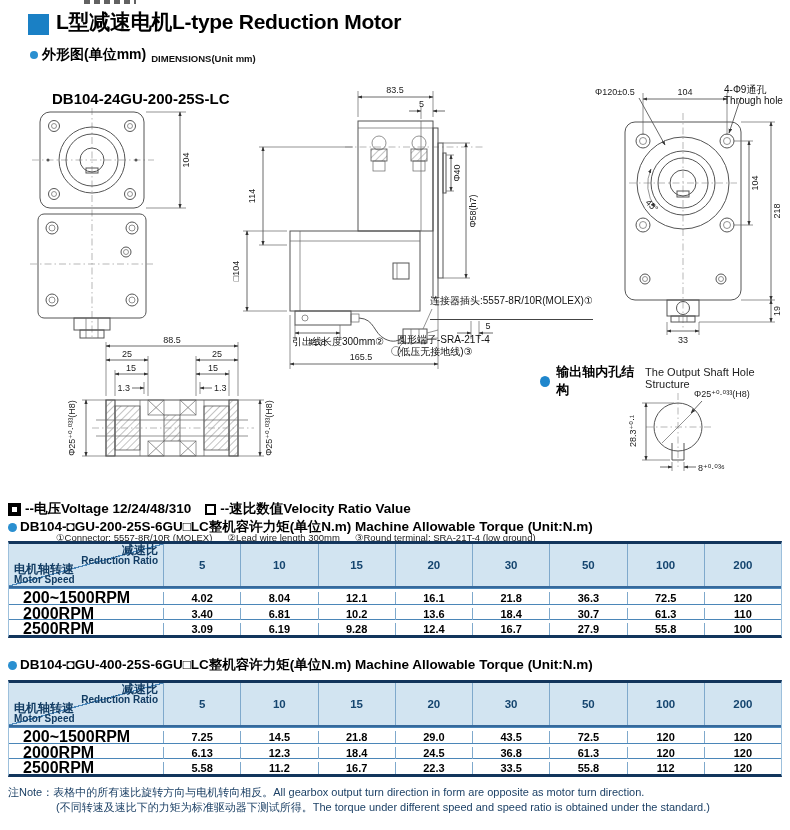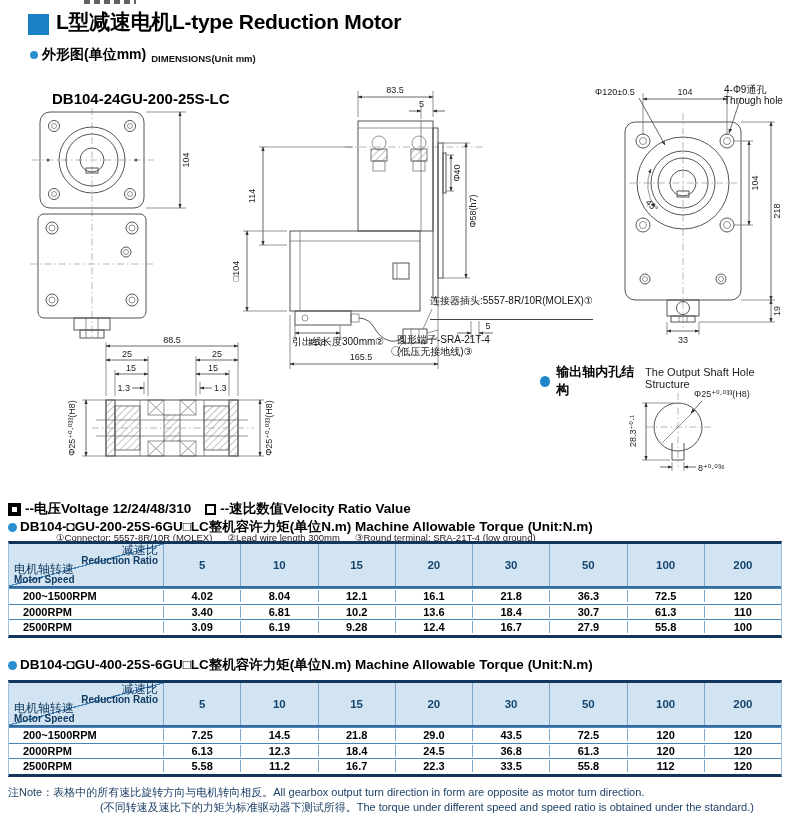--- a/index.html
+++ b/index.html
@@ -47,31 +47,31 @@
   .tbl-title { position:absolute; left:8px; display:flex; align-items:center; font-size:13.5px; font-weight:bold; color:#000; }
   .tbl-title .blue-dot { width:9px; height:9px; margin-right:3px; }
 
   .tq { position:absolute; left:8px; width:774px; border-top:3px solid #12355c; border-bottom:3px solid #12355c;
         border-left:1px solid #9dc0dc; border-right:1px solid #9dc0dc; background:#fff; }
   .tt-header { display:grid; grid-template-columns:154px repeat(8,1fr); background:#d2e4f1; border-bottom:2px solid #36699c; height:44px; }
   .tt-corner { position:relative;
      background-image:linear-gradient(to bottom right, transparent 49.2%, #4b86b8 49.2%, #4b86b8 50.8%, transparent 50.8%); }
   .corner-tr { position:absolute; right:5px; top:1px; text-align:right; line-height:10.5px; }
   .corner-bl { position:absolute; left:5px; bottom:1px; text-align:left; line-height:10.5px; }
-  .c-cn { font-size:12px; font-weight:normal; color:#123c63; }
+  .c-cn { font-size:12px; font-weight:bold; color:#123c63; }
   .c-en { font-size:10px; font-weight:bold; color:#123c63; }
   .tt-ratio { border-left:1px solid #7fa9cc; display:flex; align-items:center; justify-content:center;
      font-size:11.5px; font-weight:bold; color:#15456f; }
   .tt-row { display:grid; grid-template-columns:154px repeat(8,1fr); height:15.5px; border-top:1px solid #4b86b8; align-items:center; }
   .tt-row:first-of-type { border-top:0; }
-  .tt-speed { padding-left:14px; font-size:11px; font-weight:bold; color:#000; }
+  .tt-speed { padding-left:14px; font-size:16px; font-weight:bold; color:#000; }
   .tt-val { text-align:center; font-size:11px; font-weight:bold; color:#000; border-left:1px solid #7fa9cc; }
 
   .note { position:absolute; left:8px; top:785px; font-size:11px; color:#1d4166; line-height:15px; }
-  .note .l2 { margin-left:92px; }
+  .note .l2 { margin-left:48px; }
 </style>
 </head>
 <body>
 
 <div class="page">
 
   <svg width="0" height="0">
     <defs>
       <marker id="arr" markerWidth="9" markerHeight="8" refX="5.5" refY="3" orient="auto-start-reverse">
         <path d="M0,0.8 L6,3 L0,5.2 z" fill="#333"></path>

